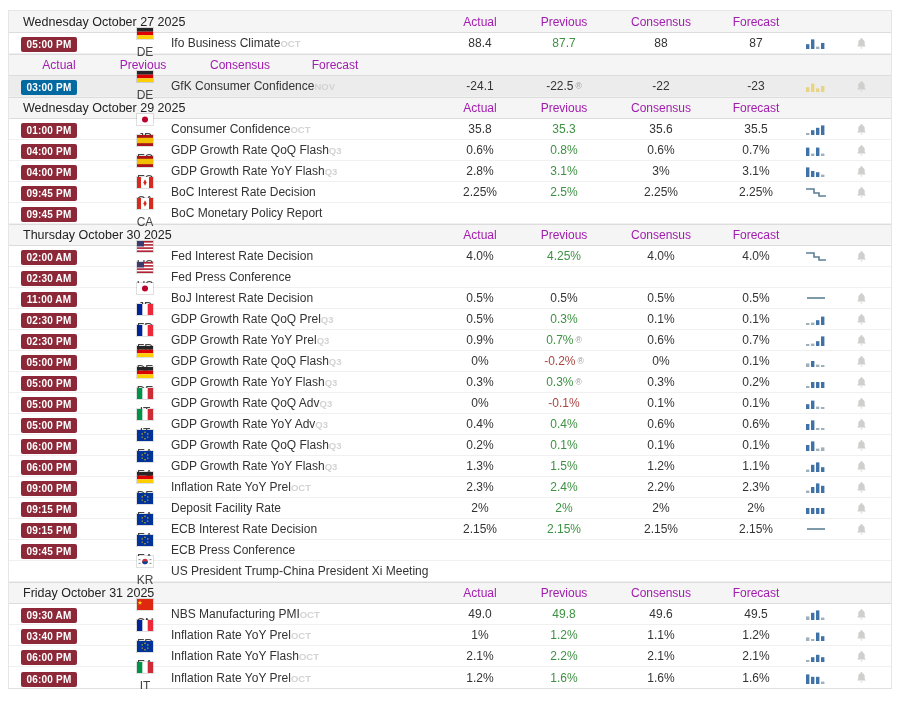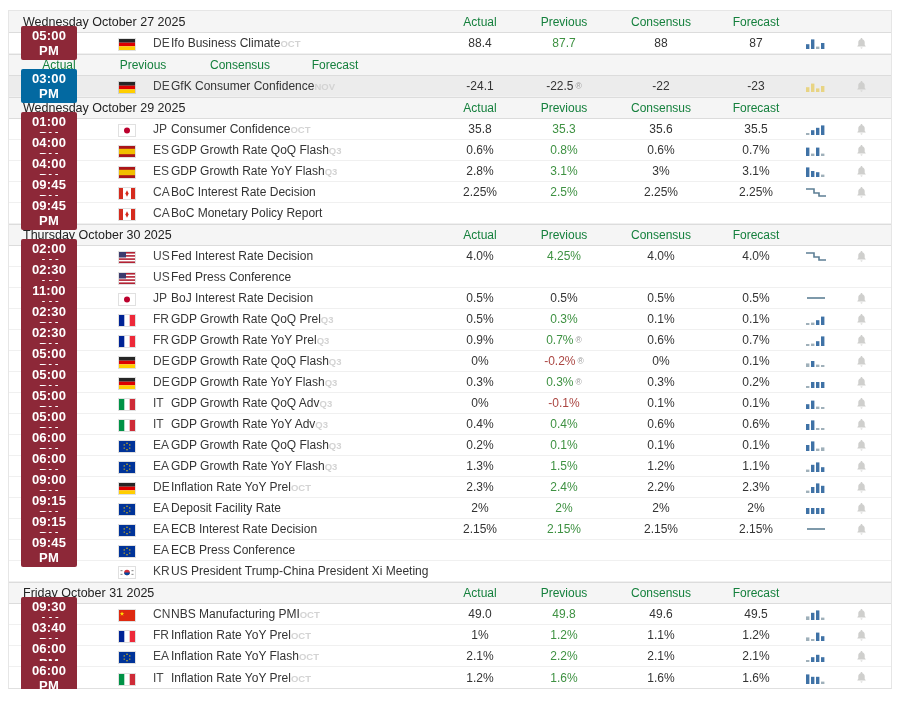--- a/index.html
+++ b/index.html
@@ -5,32 +5,32 @@
   *{box-sizing:border-box;}
   body{margin:0;background:#fff;font-family:"Liberation Sans",sans-serif;}
   .calendar{width:884px;margin:10px 8px 0 8px;border:1px solid #e6e6e6;border-bottom:1px solid #e0e0e0;}
   .shead{display:flex;align-items:center;height:22px;background:#f5f5f5;border-bottom:1px solid #dcdcdc;padding:0 6px;}
   .section + .section .shead{border-top:1px solid #dcdcdc;}
   .s-date{flex:1;font-size:12.5px;color:#222;padding-left:8px;}
   .row{display:flex;align-items:center;height:21px;border-bottom:1px solid #f0f0f0;padding:0 6px;background:#fff;}
   .section:last-child .row:last-child{border-bottom:none;}
   .row.hl{background:#ececec;}
   .c-time{width:94px;}
-  .badge{display:inline-block;width:56px;text-align:center;color:#fff;font-size:13px;font-weight:700;padding:2px 0;border-radius:2px;margin-left:6px;letter-spacing:.2px;}
-  .c-flag{width:62px;display:flex;align-items:flex-end;gap:18px;padding-left:10px;}
+  .badge{display:inline-block;width:56px;text-align:center;color:#fff;font-size:10px;font-weight:700;padding:2px 0;border-radius:2px;margin-left:6px;letter-spacing:.2px;}
+  .c-flag{width:62px;display:flex;align-items:center;gap:6px;padding-left:10px;flex-direction:column;}
   .flag{display:inline-block;line-height:0;box-shadow:0 0 0 1px rgba(0,0,0,.12);}
   .cc{font-size:12px;color:#444;}
   .c-event{flex:1;font-size:12px;color:#333;white-space:nowrap;overflow:hidden;}
   .ref{font-size:9.5px;color:#d3d3d3;font-weight:700;}
   .c-val{font-size:12px;color:#333;text-align:center;}
   .c-actual{width:88px;}
   .c-prev{width:80px;}
   .c-cons{width:114px;}
   .c-fore{width:76px;}
-  .hdr{font-size:12px;color:#15803d;}
+  .hdr{font-size:12px;color:#a21caf;}
   .g{color:#3e9142;}
   .r{color:#ab4642;}
   .k{color:#333;}
   .rev{font-size:8.5px;color:#999;margin-left:2px;vertical-align:1px;}
   .c-chart{width:44px;text-align:center;line-height:0;}
   .c-bell{width:47px;text-align:center;line-height:0;}
 </style>
 </head>
 <body>
 

